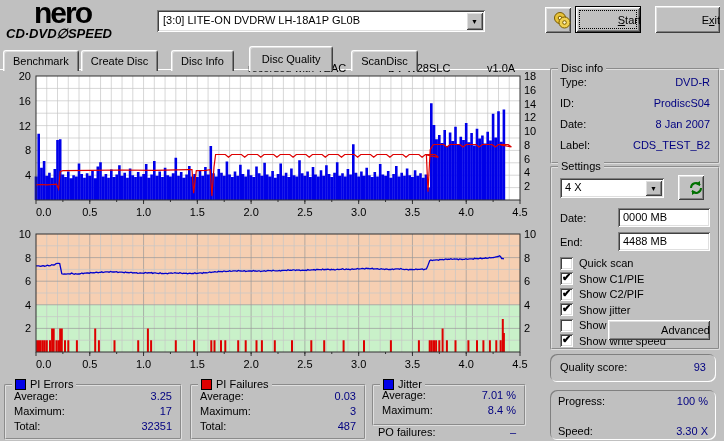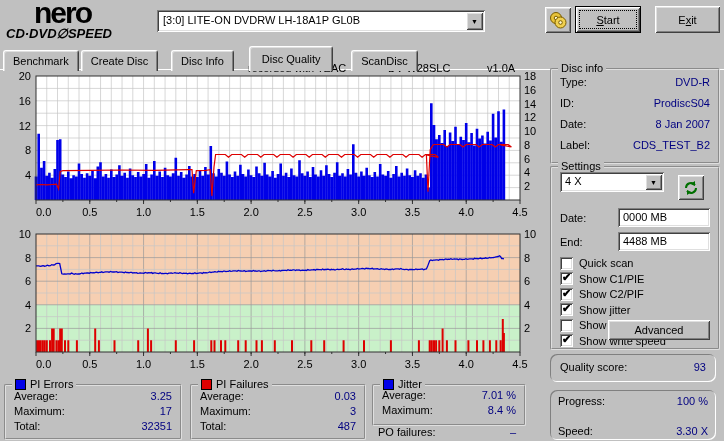--- a/index.html
+++ b/index.html
@@ -8,21 +8,21 @@
     background:#c0c0c0;
     font-family:"Liberation Sans",sans-serif;font-size:11px;color:#000;
   }
   .abs{position:absolute;}
   .raised{
     background:#c0c0c0;
     box-shadow: inset 1px 1px 0 #ffffff, inset -1px -1px 0 #404040,
                 inset 2px 2px 0 #dfdfdf, inset -2px -2px 0 #808080;
   }
   .btn{
-    display:flex;align-items:center;justify-content:center;
+    display:flex;align-items:center;justify-content:flex-end;
     cursor:default;user-select:none;
   }
   .btn-default{box-shadow: inset 0 0 0 1px #000,
      inset 2px 2px 0 #ffffff, inset -2px -2px 0 #404040,
      inset 3px 3px 0 #dfdfdf, inset -3px -3px 0 #808080;}
   .focus-dots{outline:1px dotted #000;outline-offset:-5px;}
   .sunken-field{
     background:#fff;
     box-shadow: inset 1px 1px 0 #808080, inset -1px -1px 0 #ffffff,
                 inset 2px 2px 0 #404040, inset -2px -2px 0 #dfdfdf;
@@ -411,21 +411,21 @@
         <span class="sval">CDS_TEST_B2</span>
       </div>
     </div>
 </div>
 
 <div class="groupbox" style="left:550px;top:166px;width:166px;height:180px;">
   <div class="legend">
     <span>Settings</span>
   </div>
 
-  <div class="abs sunken-field" style="left:8px;top:4px;width:104px;height:20px;">
+  <div class="abs sunken-field" style="left:8px;top:10px;width:104px;height:20px;">
     <div class="abs" style="left:5px;top:3px;">4 X</div>
     <div class="combo-arrow">
         <span>▼</span>
       </div>
   </div>
 
   <div class="abs raised btn" style="left:126px;top:7px;width:26px;height:25px;">
     <svg width="16" height="16" viewBox="0 0 16 16">
       <path d="M3 8 A5 5 0 0 1 12 5" fill="none" stroke="#007000" stroke-width="2"></path>
       <path d="M13 8 A5 5 0 0 1 4 11" fill="none" stroke="#007000" stroke-width="2"></path>

